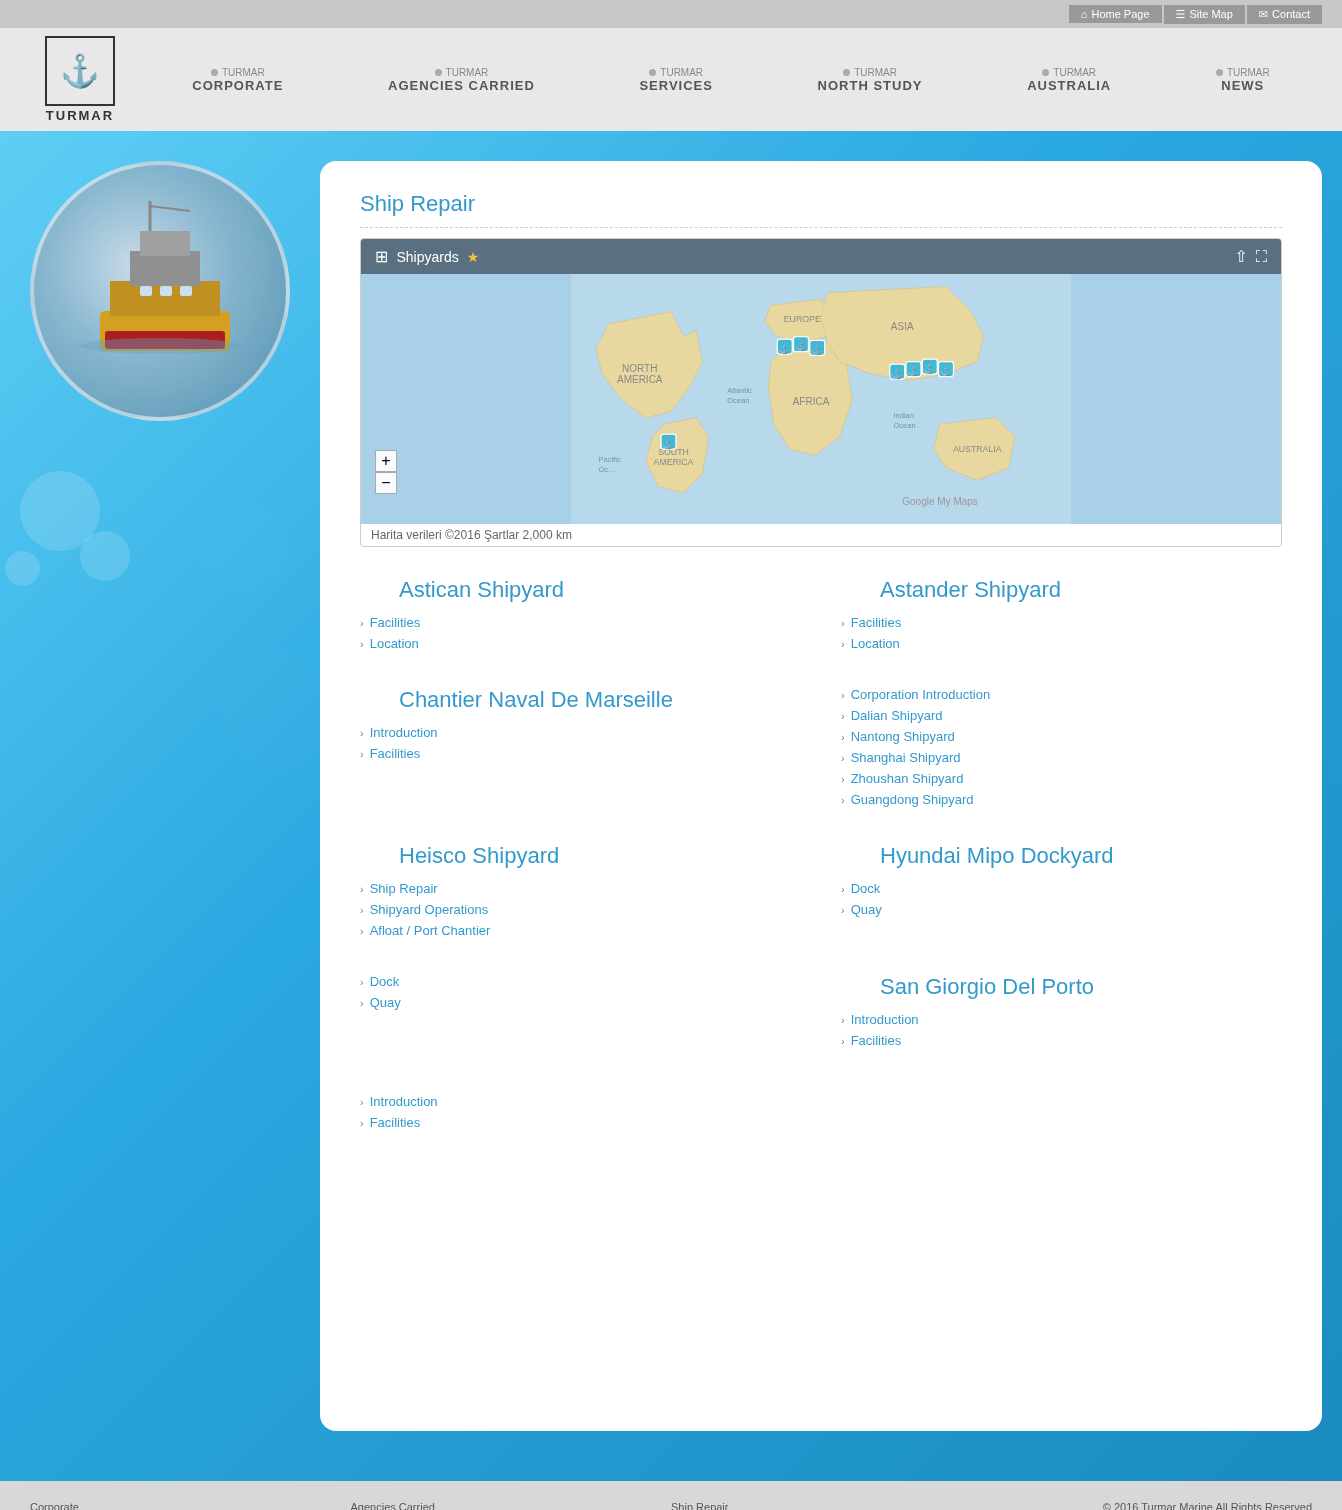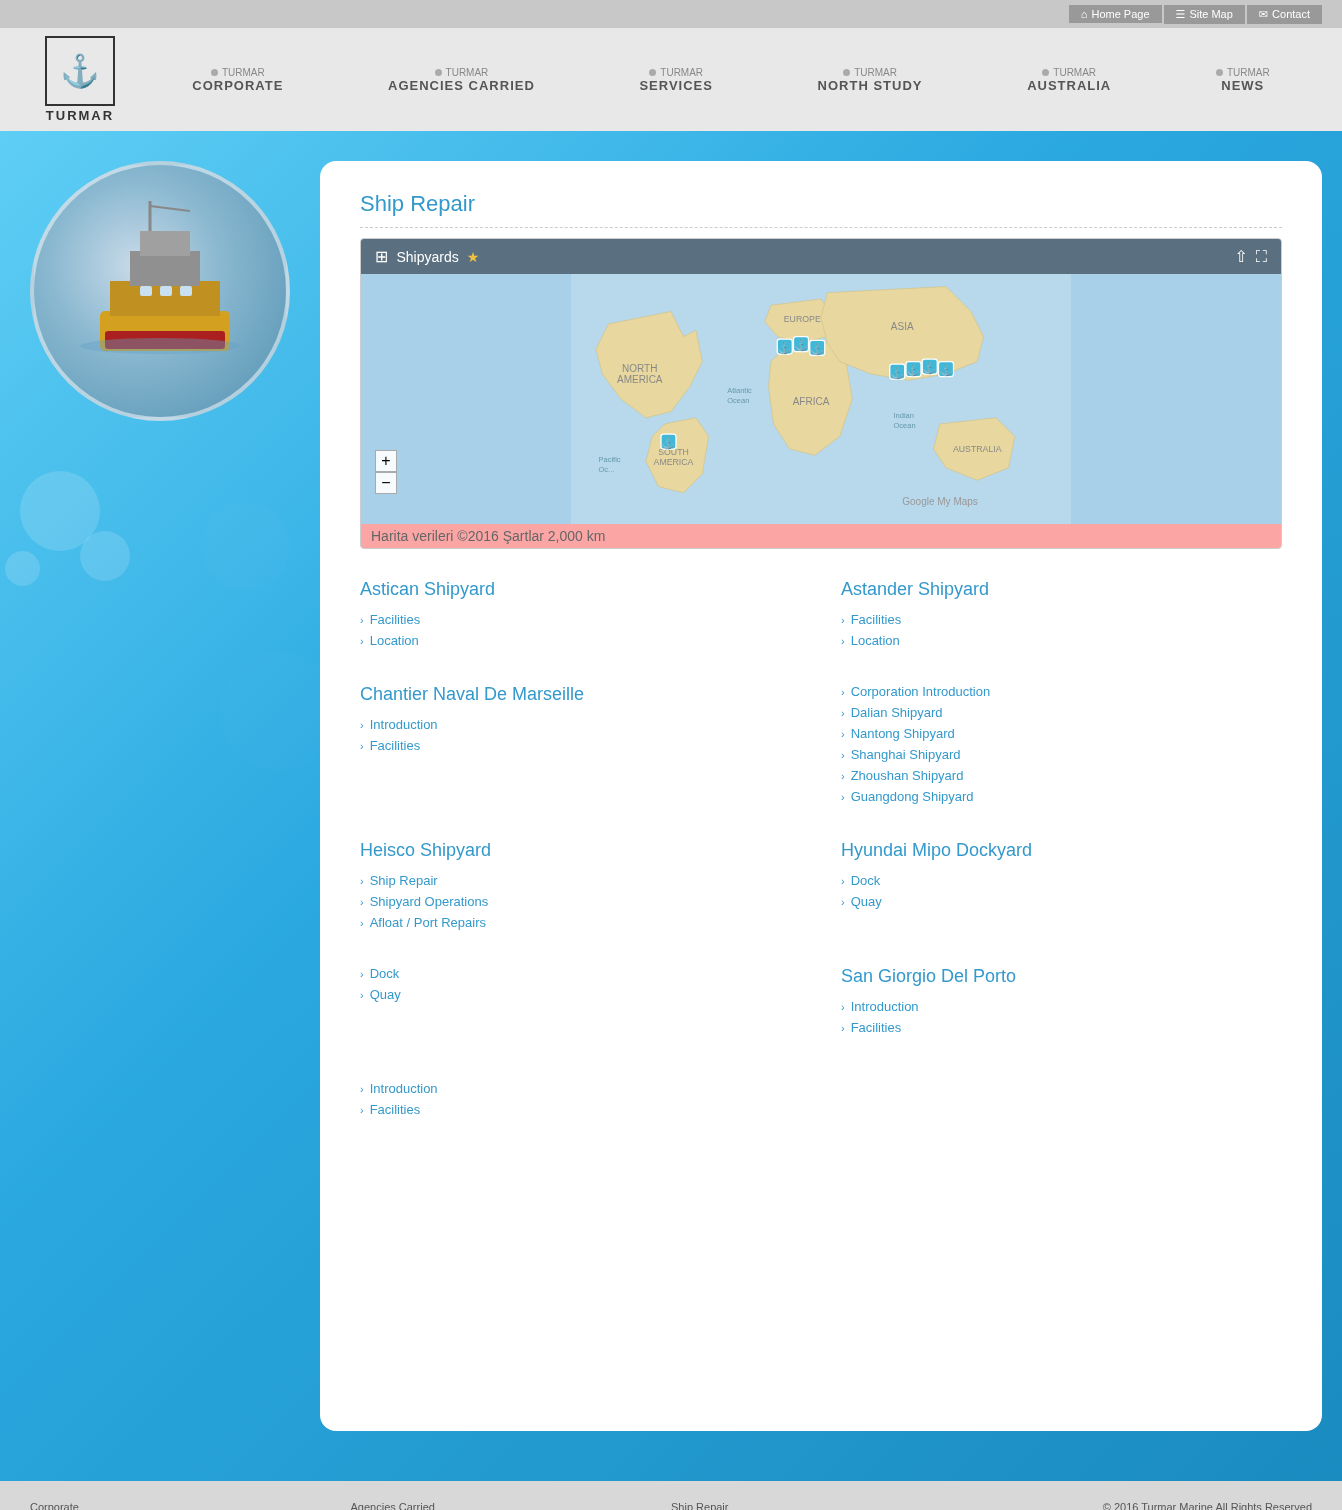--- a/index.html
+++ b/index.html
@@ -186,22 +186,22 @@
       cursor: pointer;
       font-size: 16px;
     }
     .map-body {
       height: 250px;
       background: #a8d0e8;
       position: relative;
       overflow: hidden;
     }
     .map-footer {
-      background: #fca5a5;
-      font-size: 14px;
+      background: #ffffff;
+      font-size: 12px;
       color: #666;
       padding: 4px 10px;
       display: flex;
       align-items: center;
       gap: 8px;
     }
     .map-zoom {
       position: absolute;
       left: 14px;
       bottom: 30px;
@@ -225,24 +225,25 @@
     
     .shipyards-grid {
       display: grid;
       grid-template-columns: 1fr 1fr;
       gap: 0 40px;
     }
     .shipyard-section {
       margin-bottom: 30px;
     }
     .shipyard-title {
-      font-size: 18px;
+      font-size: 22px;
       color: #3399cc;
       font-weight: normal;
       margin-bottom: 12px;
+      margin-left: 39px;
     }
     .shipyard-link {
       display: flex;
       align-items: center;
       gap: 6px;
       color: #3399cc;
       font-size: 13px;
       text-decoration: none;
       margin-bottom: 6px;
       cursor: pointer;
@@ -539,21 +540,21 @@
         <a class="shipyard-link" href="#">
           <span class="arrow-icon">›</span>
           <span>Ship Repair</span>
         </a>
         <a class="shipyard-link" href="#">
           <span class="arrow-icon">›</span>
           <span>Shipyard Operations</span>
         </a>
         <a class="shipyard-link" href="#">
           <span class="arrow-icon">›</span>
-          <span>Afloat / Port Repairs</span>
+          <span>Afloat / Port Chantier</span>
         </a>
       </div>
 
       <div class="shipyard-section">
         <h2 class="shipyard-title">Hyundai Mipo Dockyard</h2>
         <a class="shipyard-link" href="#">
           <span class="arrow-icon">›</span>
           <span>Dock</span>
         </a>
         <a class="shipyard-link" href="#">

